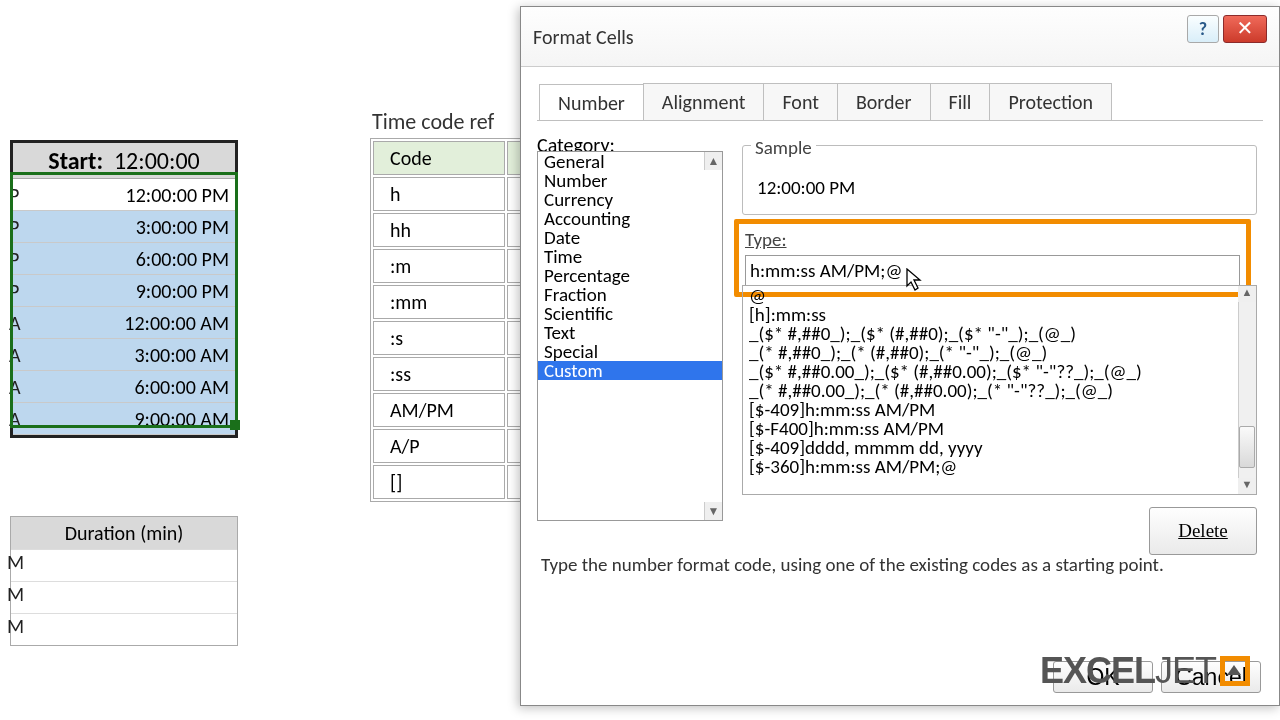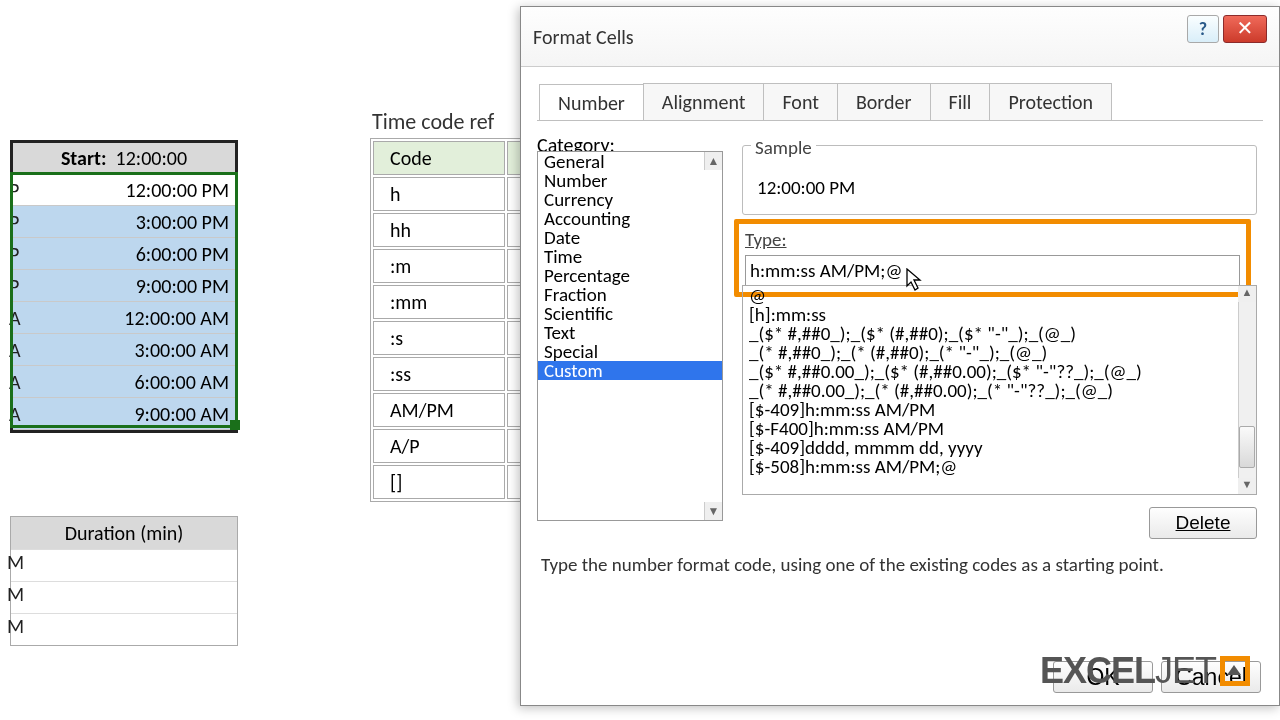--- a/index.html
+++ b/index.html
@@ -27,21 +27,21 @@
     position: absolute;
     left: 10px;
     top: 140px;
     width: 228px;
     border: 3px solid #222;
   }
   .start-header {
     background: #d9d9d9;
     border-bottom: 1px solid #aaa;
     padding: 3px 8px;
-    font-size: 20px;
+    font-size: 24px;
     text-align:center;
   }
   .start-header b { font-weight:700;}
   .time-row {
     display:flex;
     border-bottom:1px solid #c9c9c9;
     background:#bdd7ee;
     font-size:20px;
     height:32px;
     line-height:32px;
@@ -174,24 +174,25 @@
     border:1px solid #aaa; overflow:hidden;
   }
   .type-item { padding:0 6px; font-size:19px; line-height:19px; cursor:pointer; white-space:nowrap;}
   .type-list .scroll-track { position:absolute; right:0; top:0; bottom:0; width:18px; background:#f0f0f0; border-left:1px solid #ccc;}
   .type-list .scroll-thumb { position:absolute; right:1px; top:140px; width:16px; height:42px; background:linear-gradient(#fafafa,#d9d9d9); border:1px solid #aaa; border-radius:2px;}
   .type-list .sc-up,.type-list .sc-dn{position:absolute;right:0;width:18px;height:16px;text-align:center;font-size:11px;color:#666;background:#efefef;}
   .type-list .sc-up{top:0;} .type-list .sc-dn{bottom:0;}
   
   .delete-btn {
     position:absolute; right:6px; top:386px;
-    width:108px; height:32px;
+    width:108px; height:48px;
     border:1px solid #999; background:linear-gradient(#fefefe,#eaeaea);
     border-radius:3px; font-size:19px; cursor:pointer;
     text-decoration:underline;
+    font-family:Liberation Serif, serif;
   }
   .help-text {
     position:absolute; left:4px; top:432px; font-size:19px; color:#333;
   }
   .dlg-buttons {
     position:absolute; right:18px; bottom:12px;
     display:flex; gap:8px;
   }
   .dlg-btn {
     width:100px; height:32px;
@@ -379,21 +380,21 @@
     <div class="type-list" id="type-list">
       <div class="type-item">@</div>
         <div class="type-item">[h]:mm:ss</div>
         <div class="type-item">_($* #,##0_);_($* (#,##0);_($* "-"_);_(@_)</div>
         <div class="type-item">_(* #,##0_);_(* (#,##0);_(* "-"_);_(@_)</div>
         <div class="type-item">_($* #,##0.00_);_($* (#,##0.00);_($* "-"??_);_(@_)</div>
         <div class="type-item">_(* #,##0.00_);_(* (#,##0.00);_(* "-"??_);_(@_)</div>
         <div class="type-item">[$-409]h:mm:ss AM/PM</div>
         <div class="type-item">[$-F400]h:mm:ss AM/PM</div>
         <div class="type-item">[$-409]dddd, mmmm dd, yyyy</div>
-        <div class="type-item">[$-508]h:mm:ss AM/PM;@</div>
+        <div class="type-item">[$-360]h:mm:ss AM/PM;@</div>
         <div class="scroll-track">
         <div class="sc-up">▲</div>
         <div class="scroll-thumb"></div>
         <div class="sc-dn">▼</div>
       </div>
     </div>
 
     <button class="delete-btn">Delete</button>
     <div class="help-text">Type the number format code, using one of the existing codes as a starting point.</div>
   </div>

